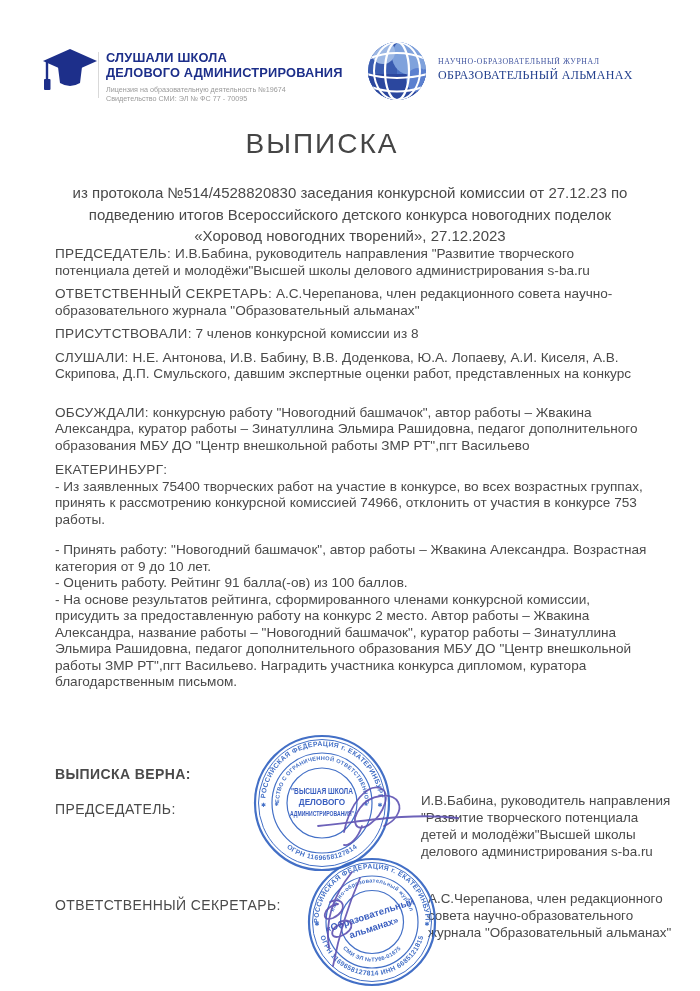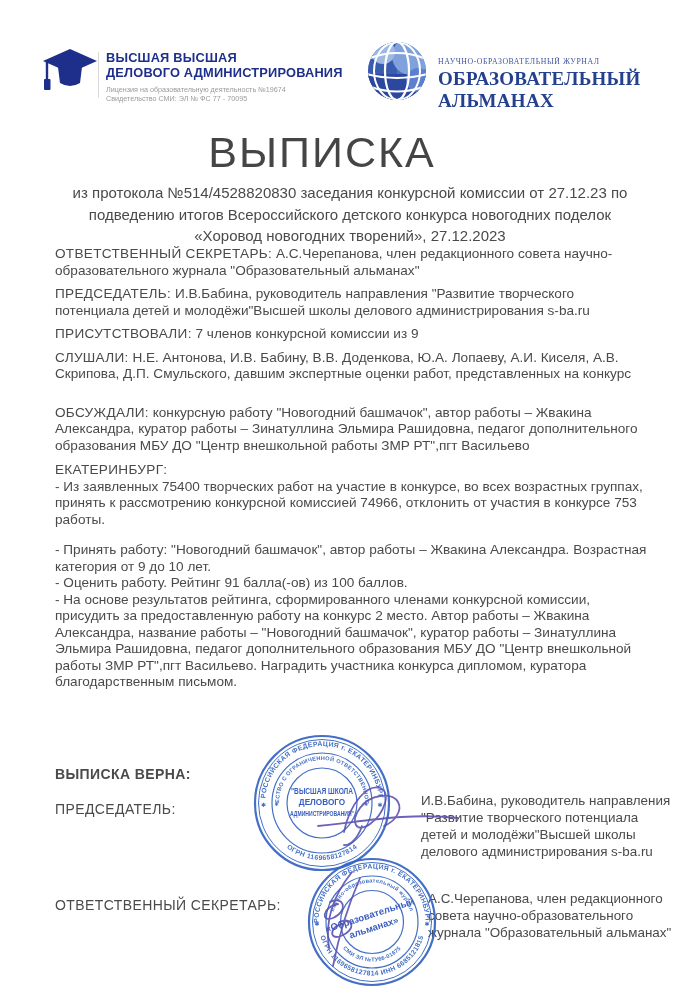--- a/index.html
+++ b/index.html
@@ -8,26 +8,26 @@
 
   
   .cap-svg{position:absolute;left:42px;top:48px;}
   .logo-divider{position:absolute;left:98px;top:52px;width:1px;height:46px;background:#d9d9d9;}
   .lw-text{position:absolute;left:106px;top:51px;}
   .lw-title{font-size:12.8px;font-weight:bold;color:#1d2f8a;line-height:14.5px;letter-spacing:.2px;}
   .lw-license{margin-top:5px;font-size:7.2px;line-height:9.3px;color:#9a9a9a;}
   .globe-svg{position:absolute;left:366px;top:40px;}
   .rl-text{position:absolute;left:438px;top:57px;}
   .rl-kicker{font-size:7.8px;letter-spacing:.55px;color:#41559f;font-family:"Liberation Serif","DejaVu Serif",serif;}
-  .rl-title{margin-top:2px;font-size:19px;font-weight:bold;letter-spacing:.3px;color:#24418e;
+  .rl-title{margin-top:2px;font-size:12px;font-weight:normal;letter-spacing:.3px;color:#24418e;
             font-family:"Liberation Serif","DejaVu Serif",serif;}
 
   
   .doc-title{position:absolute;top:128px;left:0;width:644px;text-align:center;
-             font-size:43px;font-weight:300;letter-spacing:2px;color:#454545;}
+             font-size:28px;font-weight:300;letter-spacing:2px;color:#454545;}
   .intro{position:absolute;top:182px;left:60px;width:580px;text-align:center;
          font-size:15px;line-height:21.5px;color:#4a4a4a;}
   .body-text{position:absolute;top:246px;left:55px;width:594px;font-size:13.6px;line-height:16.5px;}
   .body-text p{margin:0;}
   .m7{margin-bottom:7px !important;}
   .m8{margin-bottom:8px !important;}
   .m14{margin-bottom:14px !important;}
   .m22{margin-bottom:22px !important;}
   .lbl{letter-spacing:.3px;}
 
@@ -54,21 +54,21 @@
 
   <svg class="cap-svg" width="56" height="52" viewBox="0 0 56 52">
     <polygon points="28,1 55,13 28,25 1,13" fill="#1d2f8a"></polygon>
     <path d="M16,19 L40,19 L38,35 Q28,41 18,35 Z" fill="#1d2f8a"></path>
     <path d="M5,14 L5,31" stroke="#1d2f8a" stroke-width="2.4" fill="none"></path>
     <rect x="2" y="31" width="6.5" height="11" rx="1" fill="#1d2f8a"></rect>
   </svg>
   <div class="logo-divider"></div>
   <div class="lw-text">
     <div class="lw-title">
-      <div>ВЫСШАЯ ВЫСШАЯ</div>
+      <div>СЛУШАЛИ ШКОЛА</div>
       <div>ДЕЛОВОГО АДМИНИСТРИРОВАНИЯ</div>
     </div>
     <div class="lw-license">
       <div>Лицензия на образовательную деятельность №19674</div>
       <div>Свидетельство СМИ: ЭЛ № ФС 77 - 70095</div>
     </div>
   </div>
 
   <svg class="globe-svg" width="62" height="62" viewBox="0 0 62 62">
     <defs>
@@ -92,23 +92,23 @@
   </svg>
   <div class="rl-text">
     <div class="rl-kicker">НАУЧНО-ОБРАЗОВАТЕЛЬНЫЙ ЖУРНАЛ</div>
     <div class="rl-title">ОБРАЗОВАТЕЛЬНЫЙ АЛЬМАНАХ</div>
   </div>
 
   <div class="doc-title">ВЫПИСКА</div>
   <div class="intro">из протокола №514/4528820830 заседания конкурсной комиссии от 27.12.23 по подведению итогов Всероссийского детского конкурса новогодних поделок «Хоровод новогодних творений», 27.12.2023</div>
 
   <div class="body-text">
+    <p class="m7"><span class="lbl">ПРЕДСЕДАТЕЛЬ:</span><span> И.В.Бабина, руководитель направления "Развитие творческого потенциала детей и молодёжи"Высшей школы делового администрирования s-ba.ru</span></p>
     <p class="m7"><span class="lbl">ОТВЕТСТВЕННЫЙ СЕКРЕТАРЬ:</span><span> А.С.Черепанова, член редакционного совета научно-образовательного журнала "Образовательный альманах"</span></p>
-    <p class="m7"><span class="lbl">ПРЕДСЕДАТЕЛЬ:</span><span> И.В.Бабина, руководитель направления "Развитие творческого потенциала детей и молодёжи"Высшей школы делового администрирования s-ba.ru</span></p>
-    <p class="m7"><span class="lbl">ПРИСУТСТВОВАЛИ:</span><span> 7 членов конкурсной комиссии из 9</span></p>
+    <p class="m7"><span class="lbl">ПРИСУТСТВОВАЛИ:</span><span> 7 членов конкурсной комиссии из 8</span></p>
     <p class="m22"><span class="lbl">СЛУШАЛИ:</span><span> Н.Е. Антонова, И.В. Бабину, В.В. Доденкова, Ю.А. Лопаеву, А.И. Киселя, А.В. Скрипова, Д.П. Смульского, давшим экспертные оценки работ, представленных на конкурс</span></p>
     <p class="m8"><span class="lbl">ОБСУЖДАЛИ:</span><span> конкурсную работу "Новогодний башмачок", автор работы – Жвакина Александра, куратор работы – Зинатуллина Эльмира Рашидовна, педагог дополнительного образования МБУ ДО "Центр внешкольной работы ЗМР РТ",пгт Васильево</span></p>
     <p><span class="lbl">ЕКАТЕРИНБУРГ:</span><span></span></p>
     <p class="m14">- Из заявленных 75400 творческих работ на участие в конкурсе, во всех возрастных группах, принять к рассмотрению конкурсной комиссией 74966, отклонить от участия в конкурсе 753 работы.</p>
     <p>- Принять работу: "Новогодний башмачок", автор работы – Жвакина Александра. Возрастная категория от 9 до 10 лет.</p>
     <p>- Оценить работу. Рейтинг 91 балла(-ов) из 100 баллов.</p>
     <p>- На основе результатов рейтинга, сформированного членами конкурсной комиссии, присудить за предоставленную работу на конкурс 2 место. Автор работы – Жвакина Александра, название работы – "Новогодний башмачок", куратор работы – Зинатуллина Эльмира Рашидовна, педагог дополнительного образования МБУ ДО "Центр внешкольной работы ЗМР РТ",пгт Васильево. Наградить участника конкурса дипломом, куратора благодарственным письмом.</p>
   </div>
 
   <div class="verified-label">ВЫПИСКА ВЕРНА:</div>

